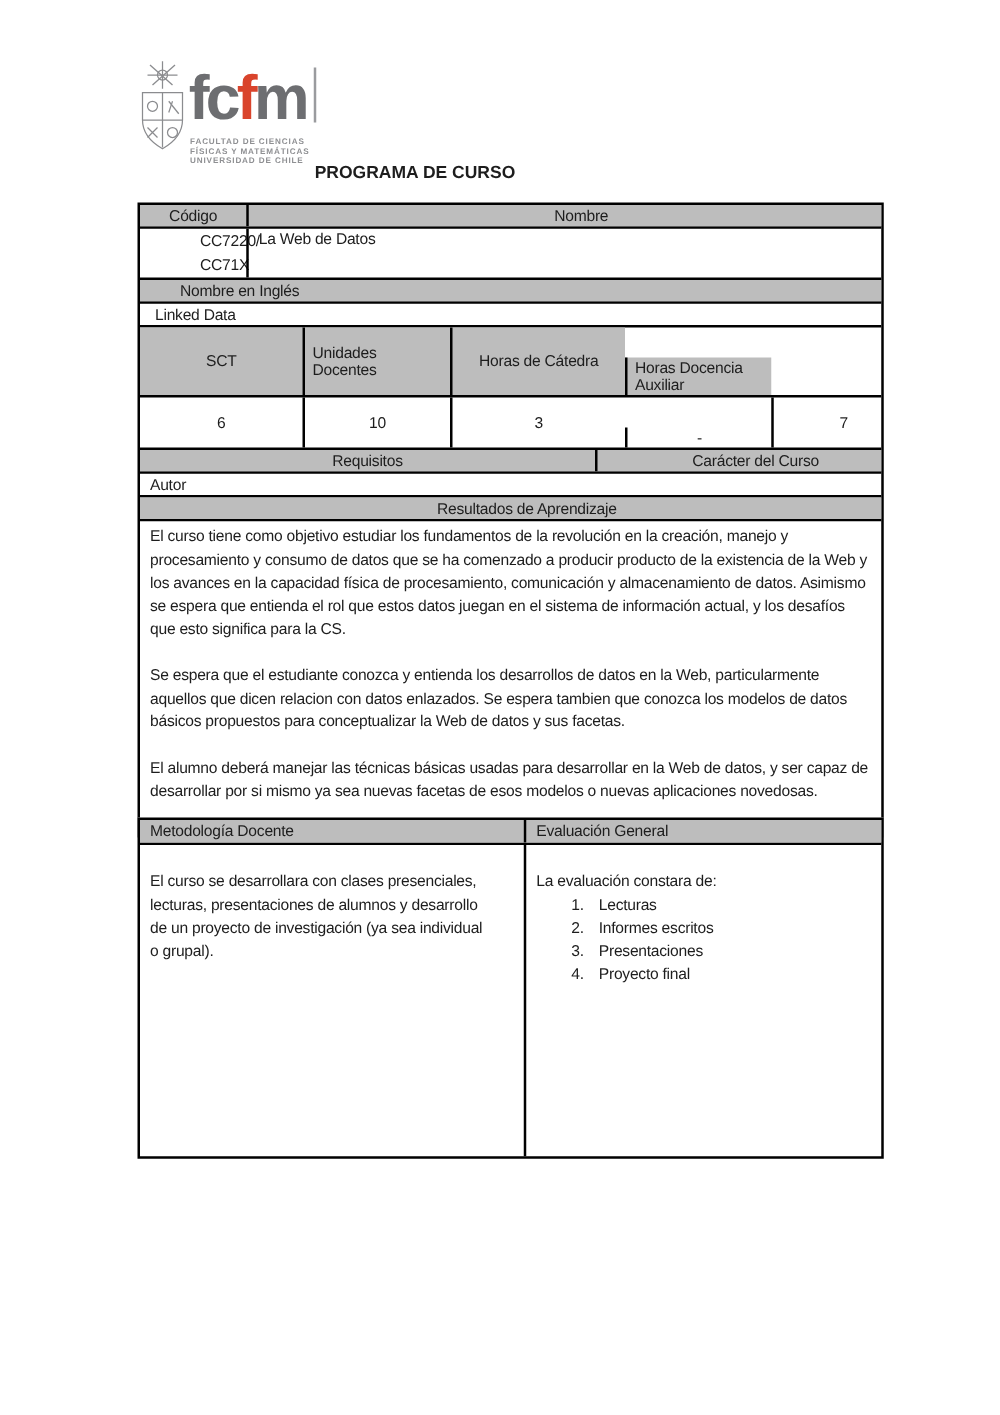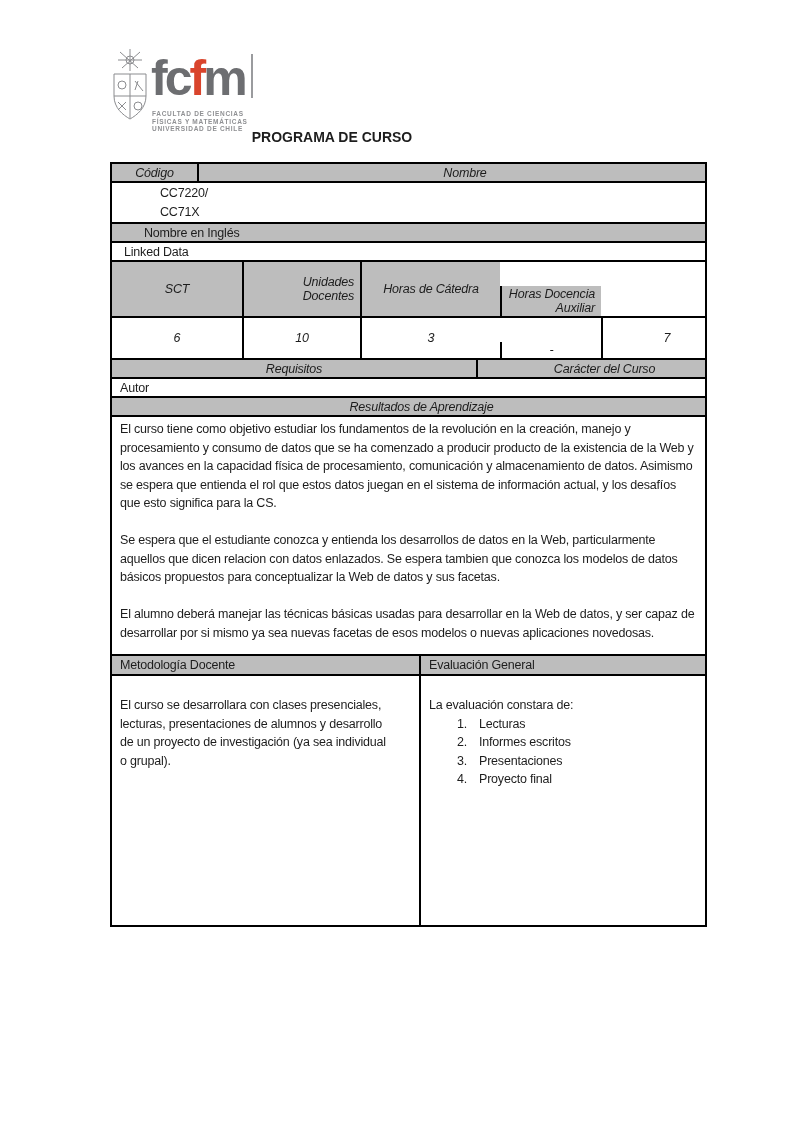--- a/index.html
+++ b/index.html
@@ -30,34 +30,34 @@
     font-weight:bold; font-size:14px; letter-spacing:0;
   }
 
   
   .tbl { position:absolute; left:110px; width:597px; border:2px solid #000; box-sizing:border-box; background:#fff; }
   .row { display:flex; border-top:2px solid #000; align-items:stretch; }
   .row:first-child { border-top:none; }
   .cell { border-left:2px solid #000; box-sizing:border-box; padding:1px 6px; display:flex; align-items:center; }
   .cell:first-child { border-left:none; }
   .hdr { background:#bdbdbd; }
-  .ctr { justify-content:center; text-align:right;font-style:italic; }
+  .ctr { justify-content:center; text-align:left; }
   .topalign { align-items:flex-start; }
 
   
   .t1 { top:162px; }
   .r-h17 { min-height:17px; }
   .r-h37 { min-height:37px; }
   .r-h33 { min-height:33px; }
   .w-codigo { width:85px; flex:none; }
   .grow { flex:1; min-width:0;padding-left:32px; }
   .c1 { width:130px; flex:none; }
   .c2 { width:118px; flex:none; }
   .c3 { width:140px; flex:none; }
-  .c4 { width:101px; flex:none;margin-top:24px; }
+  .c4 { width:117px; flex:none;margin-top:24px; }
   .w-req { width:364px; flex:none; }
   .pad12 { padding-left:12px; }
   .pad8 { padding-left:8px; }
 
   .code-lines { line-height:18.5px;padding-left:48px; }
   .results-cell { display:block; min-height:251px; padding:3px 8px 3px 8px; line-height:18.5px; }
   .results-cell p { margin:0 0 18.5px 0; }
   .results-cell p:last-child { margin-bottom:0; }
 
   
@@ -111,20 +111,21 @@
       <div class="cell hdr ctr w-codigo">Código</div>
       <div class="cell hdr ctr grow">Nombre</div>
     </div>
     <div class="row r-h37">
       <div class="cell topalign w-codigo code-lines">
         <div>
           <div>CC7220/</div>
           <div>CC71X</div>
         </div>
       </div>
+      <div class="cell topalign grow pad8">La Web de Datos</div>
     </div>
     <div class="row r-h17">
       <div class="cell hdr grow">Nombre en Inglés</div>
     </div>
     <div class="row r-h17">
       <div class="cell grow pad12">Linked Data</div>
     </div>
     <div class="row r-h33">
       <div class="cell hdr ctr c1">SCT</div>
       <div class="cell hdr ctr c2">Unidades Docentes</div>

